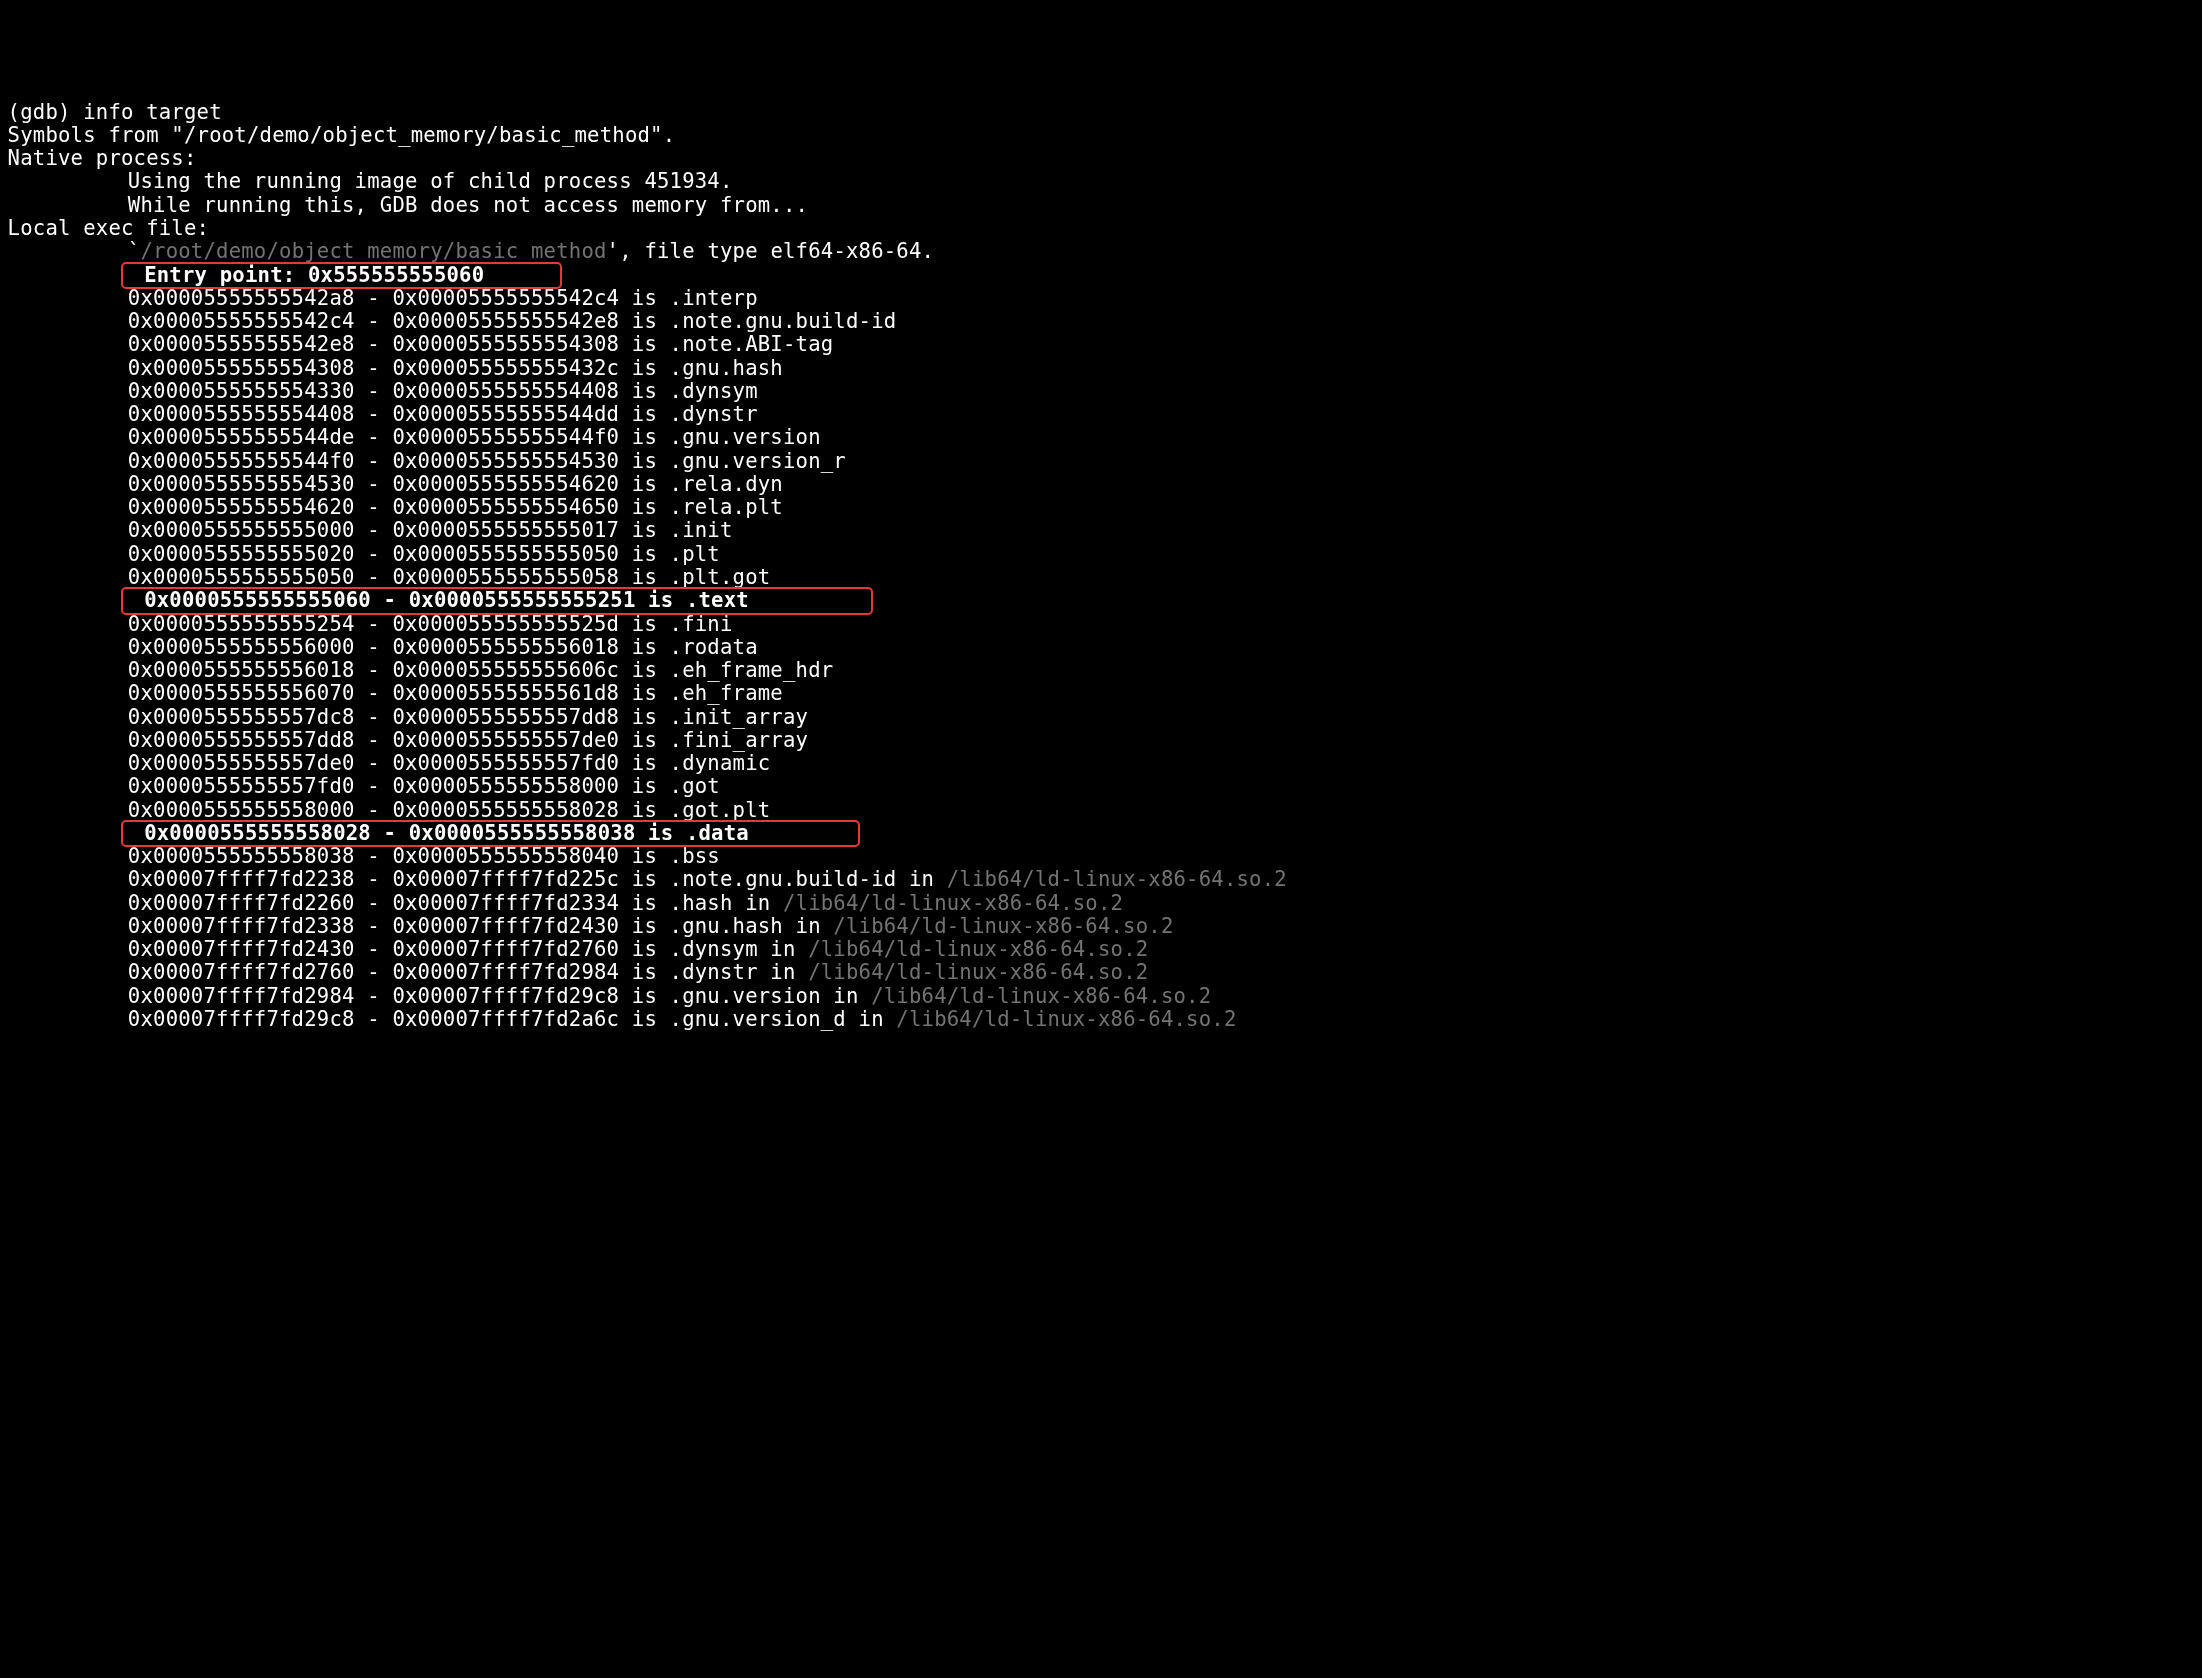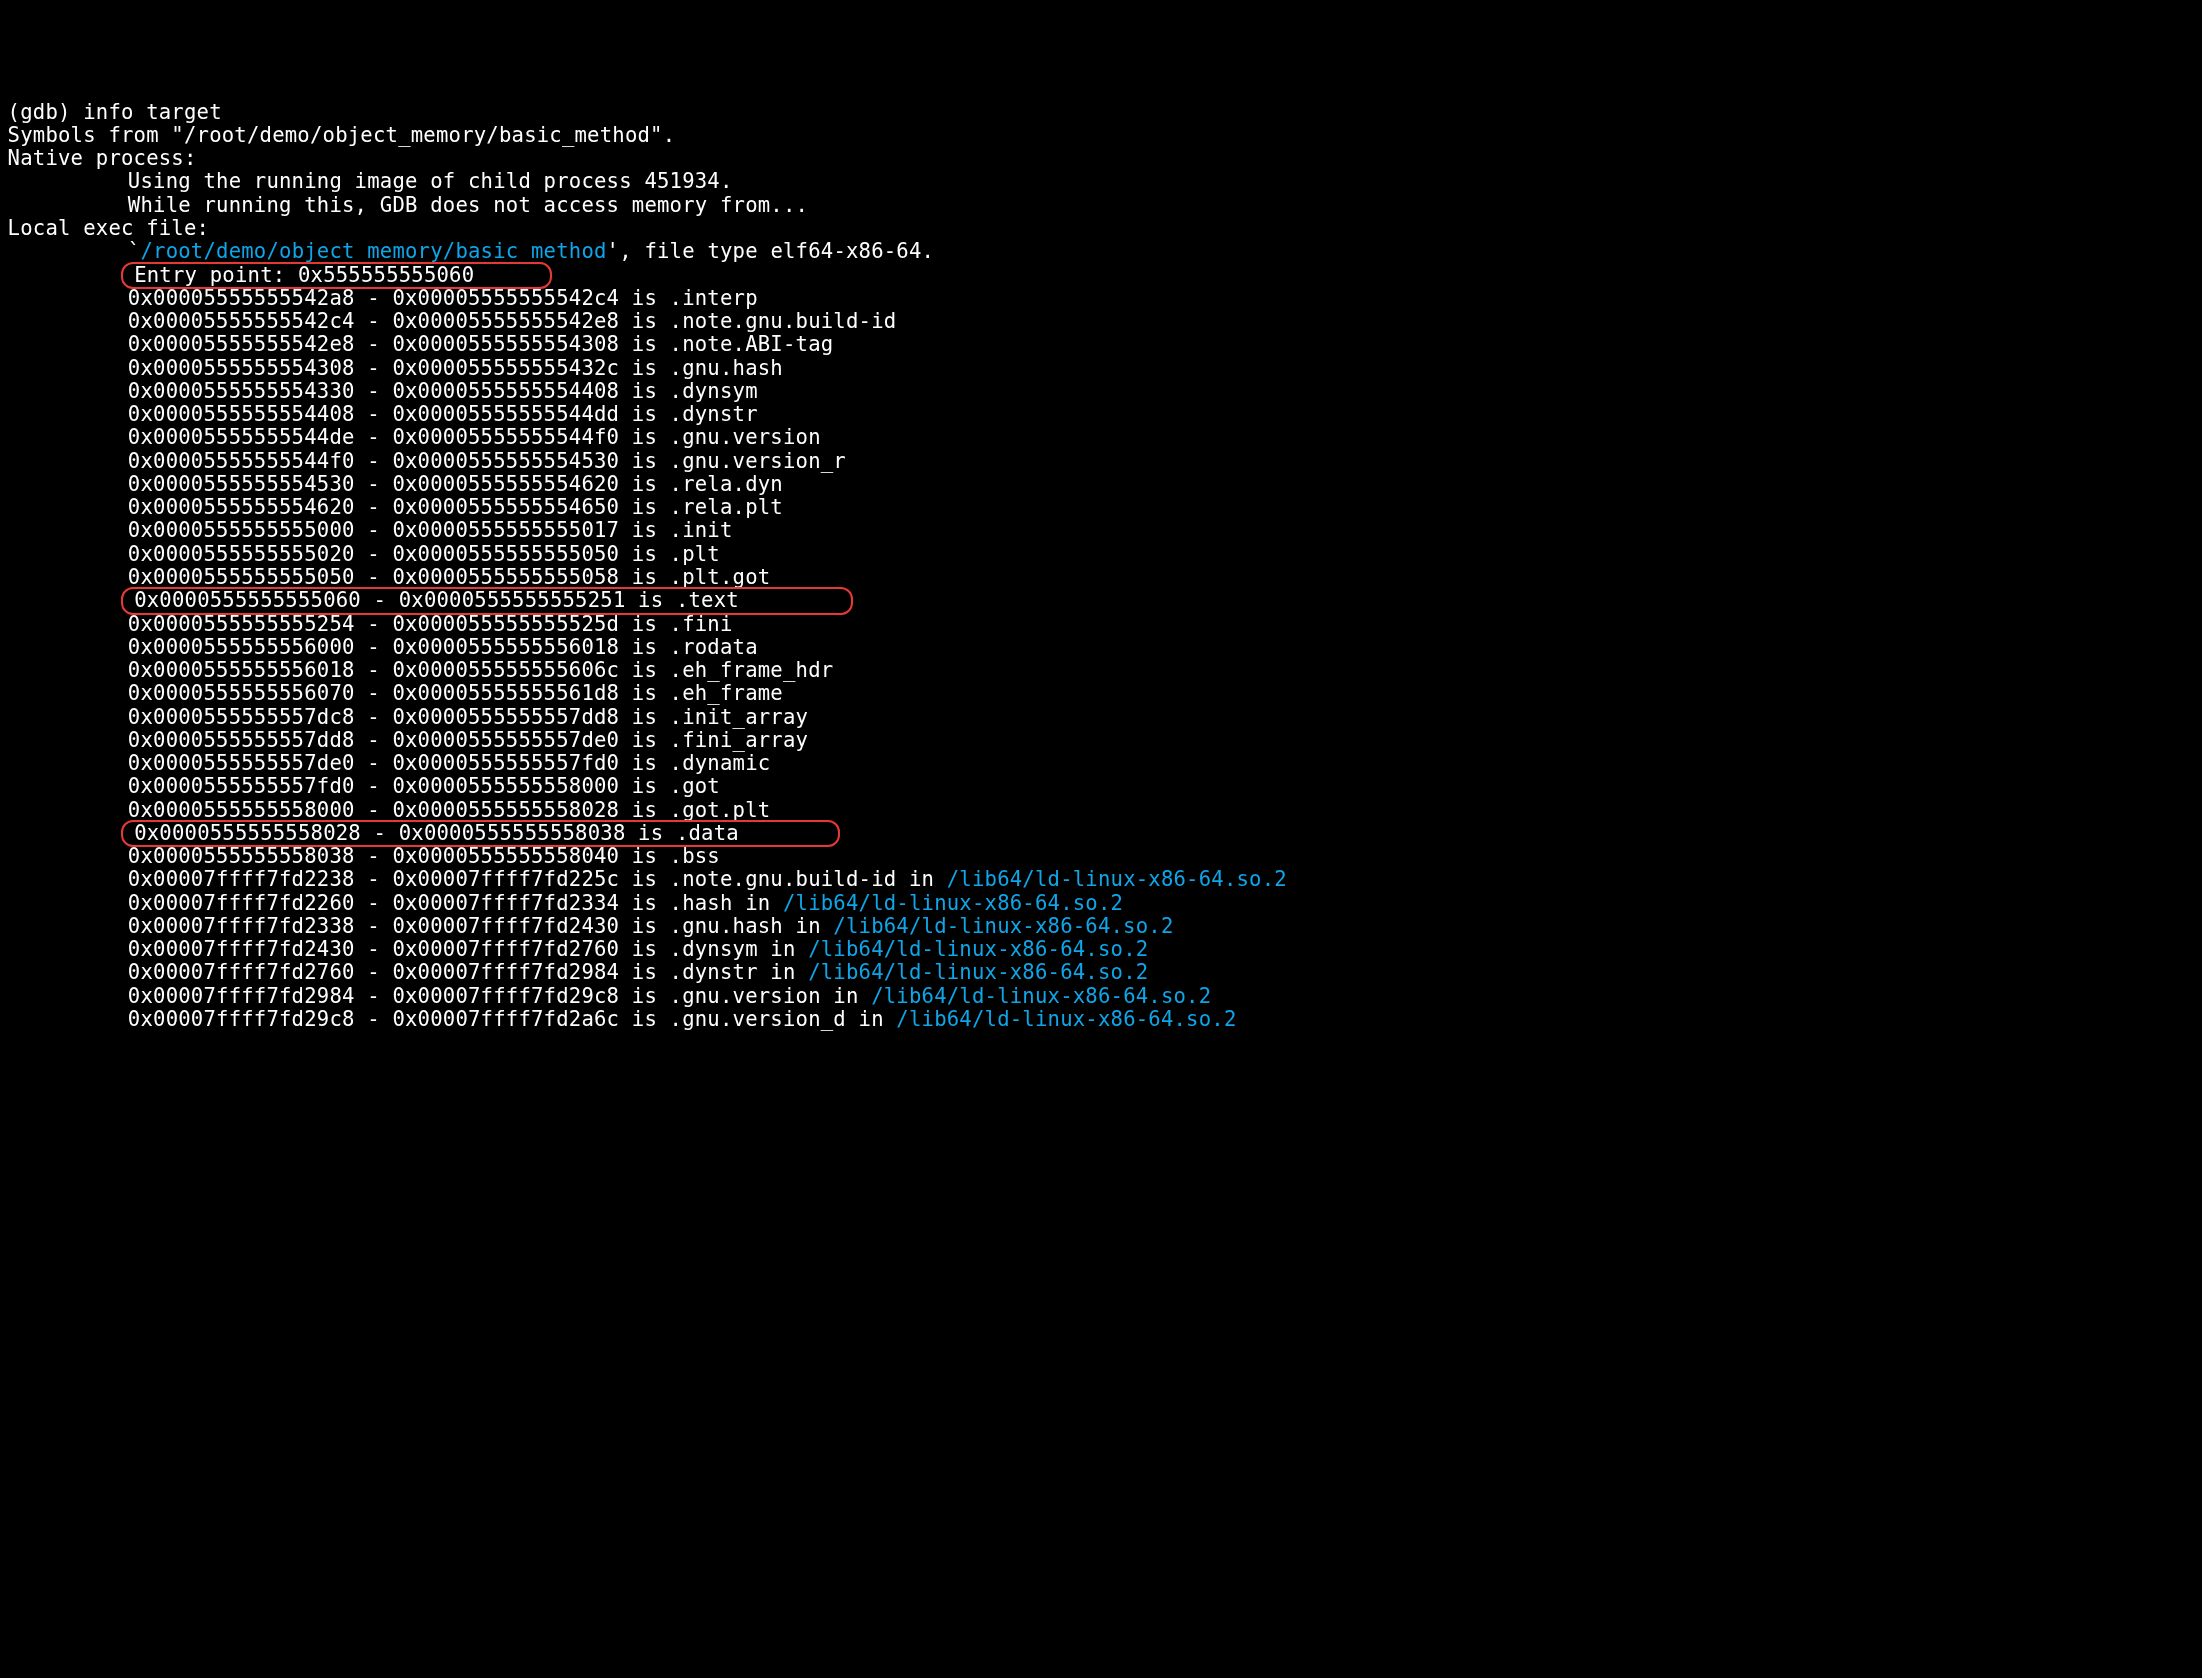--- a/index.html
+++ b/index.html
@@ -6,27 +6,28 @@
     margin: 0;
     padding: 7.6px;
     background: #000;
     color: #fff;
     font-family: "Menlo", "Monaco", "Consolas", monospace;
     font-size: 20.6px;
     line-height: 1.13;
     white-space: pre;
     letter-spacing: 0.2px;
   }
-  .green { color: #0ea5e9; }
+  .green { color: #737373; }
   .highlight-box {
     border: 2.9px solid #e53935;
-    border-radius: 12px;
+    border-radius: 5px;
     display: inline-block;
-    padding: 0 11px;
+    padding: 0 21px;
     margin: -2.9px -6.7px;
+    font-weight: bold;
   }
   .line { display: block; }
   .indent1 { padding-left: 9.7ch; }
 </style>
 </head>
 <body>
 
 
 
 <div id="terminal"><span class="line"><span>(gdb) info target</span></span><span class="line"><span>Symbols from "/root/demo/object_memory/basic_method".</span></span><span class="line"><span>Native process:</span></span><span class="line indent1"><span>Using the running image of child process 451934.</span></span><span class="line indent1"><span>While running this, GDB does not access memory from...</span></span><span class="line"><span>Local exec file:</span></span><span class="line indent1"><span>`</span><span class="green">/root/demo/object_memory/basic_method</span><span>', file type elf64-x86-64.</span></span><span class="line indent1"><span class="highlight-box" style="padding-right: 76px;"><span>Entry point: 0x555555555060</span></span></span><span class="line indent1"><span>0x00005555555542a8 - 0x00005555555542c4 is .interp</span></span><span class="line indent1"><span>0x00005555555542c4 - 0x00005555555542e8 is .note.gnu.build-id</span></span><span class="line indent1"><span>0x00005555555542e8 - 0x0000555555554308 is .note.ABI-tag</span></span><span class="line indent1"><span>0x0000555555554308 - 0x000055555555432c is .gnu.hash</span></span><span class="line indent1"><span>0x0000555555554330 - 0x0000555555554408 is .dynsym</span></span><span class="line indent1"><span>0x0000555555554408 - 0x00005555555544dd is .dynstr</span></span><span class="line indent1"><span>0x00005555555544de - 0x00005555555544f0 is .gnu.version</span></span><span class="line indent1"><span>0x00005555555544f0 - 0x0000555555554530 is .gnu.version_r</span></span><span class="line indent1"><span>0x0000555555554530 - 0x0000555555554620 is .rela.dyn</span></span><span class="line indent1"><span>0x0000555555554620 - 0x0000555555554650 is .rela.plt</span></span><span class="line indent1"><span>0x0000555555555000 - 0x0000555555555017 is .init</span></span><span class="line indent1"><span>0x0000555555555020 - 0x0000555555555050 is .plt</span></span><span class="line indent1"><span>0x0000555555555050 - 0x0000555555555058 is .plt.got</span></span><span class="line indent1"><span class="highlight-box"><span>0x0000555555555060 - 0x0000555555555251 is .text        </span></span></span><span class="line indent1"><span>0x0000555555555254 - 0x000055555555525d is .fini</span></span><span class="line indent1"><span>0x0000555555556000 - 0x0000555555556018 is .rodata</span></span><span class="line indent1"><span>0x0000555555556018 - 0x000055555555606c is .eh_frame_hdr</span></span><span class="line indent1"><span>0x0000555555556070 - 0x00005555555561d8 is .eh_frame</span></span><span class="line indent1"><span>0x0000555555557dc8 - 0x0000555555557dd8 is .init_array</span></span><span class="line indent1"><span>0x0000555555557dd8 - 0x0000555555557de0 is .fini_array</span></span><span class="line indent1"><span>0x0000555555557de0 - 0x0000555555557fd0 is .dynamic</span></span><span class="line indent1"><span>0x0000555555557fd0 - 0x0000555555558000 is .got</span></span><span class="line indent1"><span>0x0000555555558000 - 0x0000555555558028 is .got.plt</span></span><span class="line indent1"><span class="highlight-box"><span>0x0000555555558028 - 0x0000555555558038 is .data       </span></span></span><span class="line indent1"><span>0x0000555555558038 - 0x0000555555558040 is .bss</span></span><span class="line indent1"><span>0x00007ffff7fd2238 - 0x00007ffff7fd225c is .note.gnu.build-id in </span><span class="green">/lib64/ld-linux-x86-64.so.2</span></span><span class="line indent1"><span>0x00007ffff7fd2260 - 0x00007ffff7fd2334 is .hash in </span><span class="green">/lib64/ld-linux-x86-64.so.2</span></span><span class="line indent1"><span>0x00007ffff7fd2338 - 0x00007ffff7fd2430 is .gnu.hash in </span><span class="green">/lib64/ld-linux-x86-64.so.2</span></span><span class="line indent1"><span>0x00007ffff7fd2430 - 0x00007ffff7fd2760 is .dynsym in </span><span class="green">/lib64/ld-linux-x86-64.so.2</span></span><span class="line indent1"><span>0x00007ffff7fd2760 - 0x00007ffff7fd2984 is .dynstr in </span><span class="green">/lib64/ld-linux-x86-64.so.2</span></span><span class="line indent1"><span>0x00007ffff7fd2984 - 0x00007ffff7fd29c8 is .gnu.version in </span><span class="green">/lib64/ld-linux-x86-64.so.2</span></span><span class="line indent1"><span>0x00007ffff7fd29c8 - 0x00007ffff7fd2a6c is .gnu.version_d in </span><span class="green">/lib64/ld-linux-x86-64.so.2</span></span></div>

